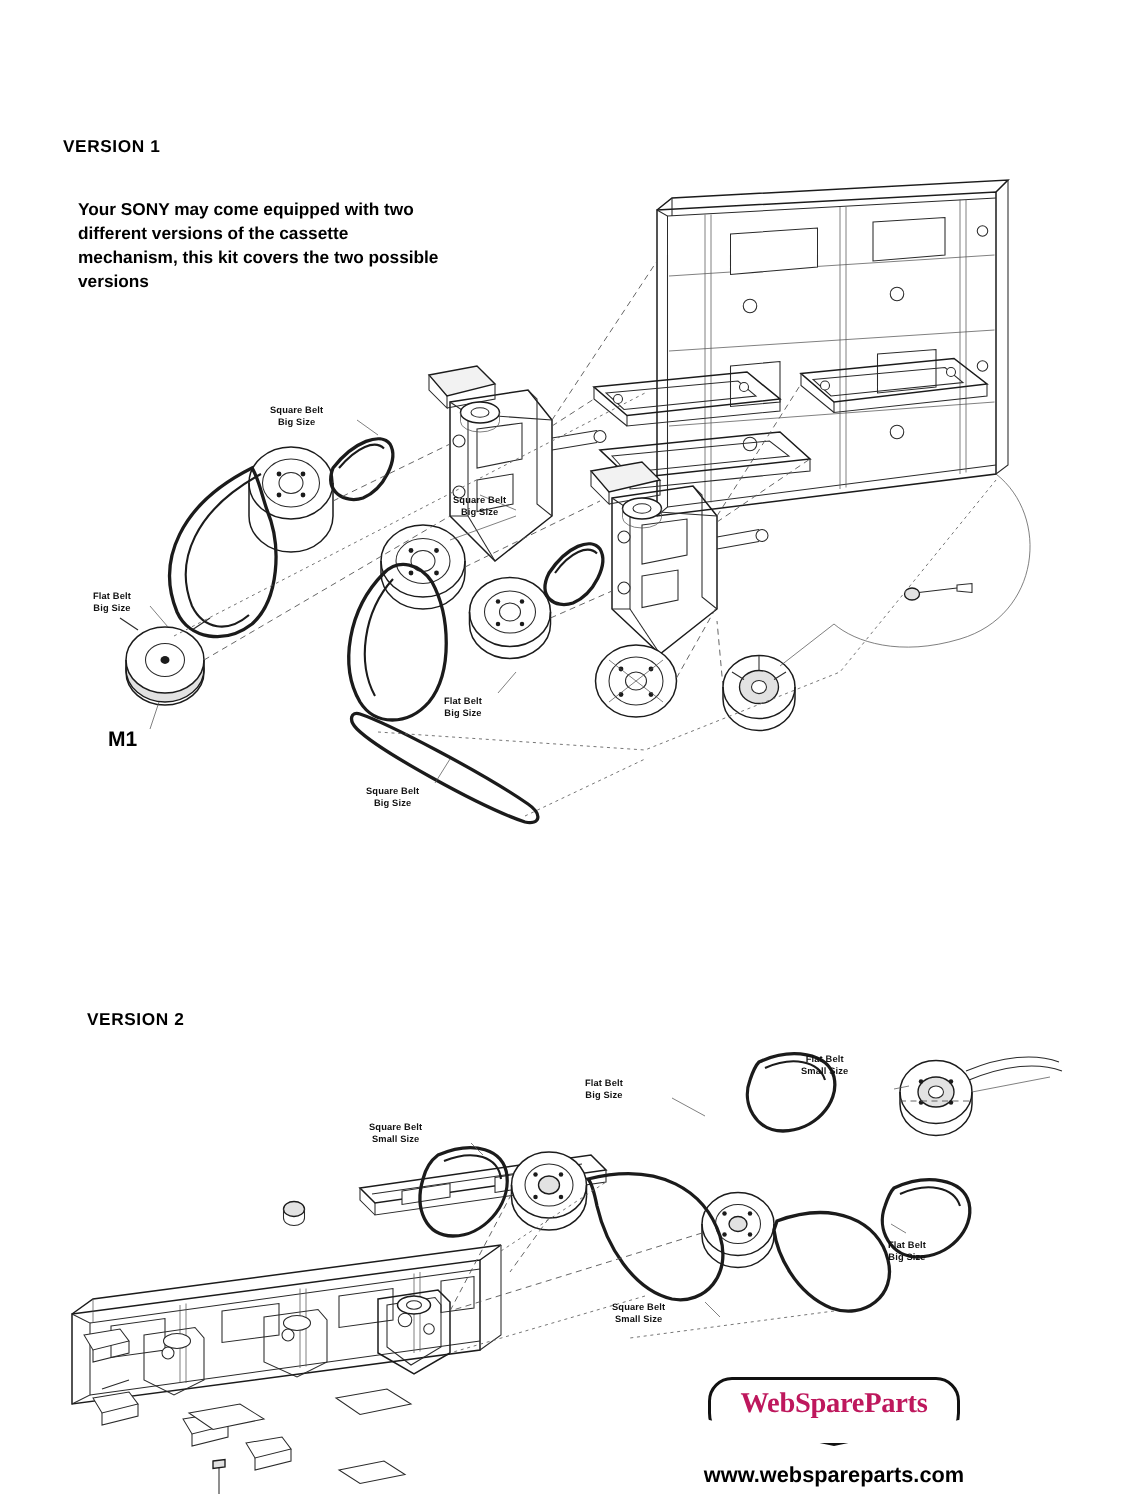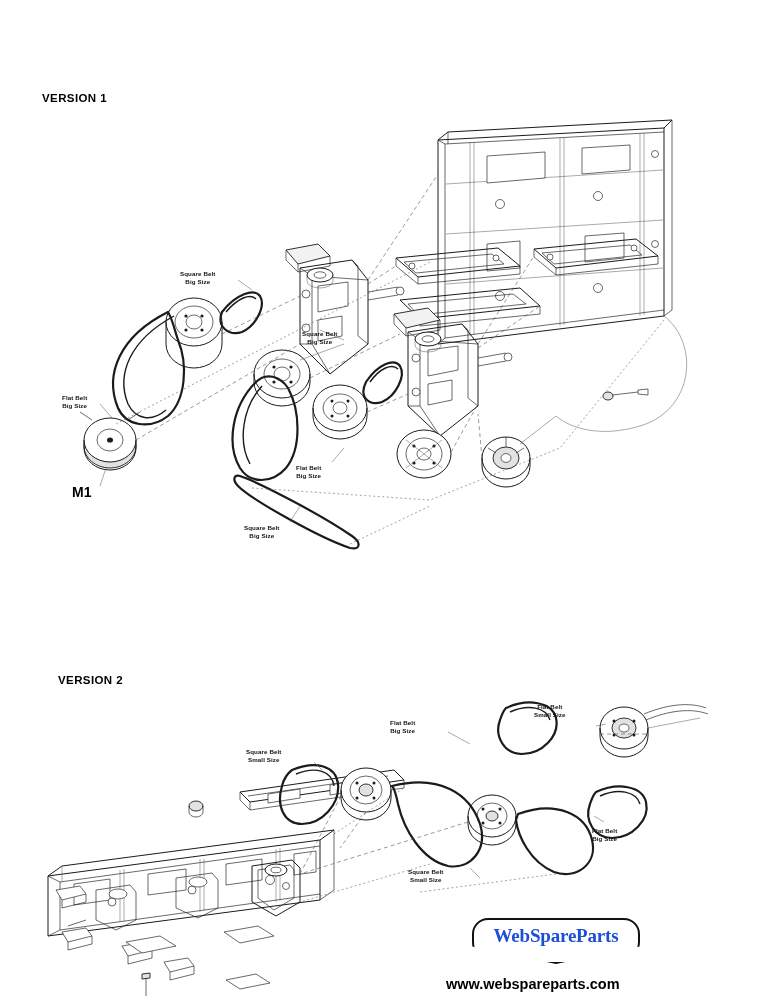--- a/index.html
+++ b/index.html
@@ -77,28 +77,29 @@
   }
   .brand .shield-text {
     position: absolute;
     left: 0;
     top: 7px;
     width: 100%;
     text-align: center;
     font-family: "Liberation Serif", serif;
     font-size: 19px;
     font-weight: bold;
-    color: #1d4ed8;
+    color: #be185d;
     letter-spacing: -0.2px;
   }
   .brand-url {
     position: absolute;
-    left: 446px;
+    left: 426px;
     top: 932px;
     width: 260px;
+    text-align: center;
     font-size: 14.5px;
     font-weight: bold;
     color: #000;
   }
 
   
   .art {
     position: absolute;
     left: 0;
     top: 0;
@@ -117,20 +118,21 @@
   .fillgg { fill: #e2e2e2; stroke: #1b1b1b; stroke-width: 0.9; }
   .dot { fill: #1b1b1b; }
 </style>
 </head>
 <body>
 
 <div class="page">
 
   <div class="version-title" id="version1-title">VERSION 1</div>
 
+  <div class="intro-text">Your SONY may come equipped with two different versions of the cassette mechanism, this kit covers the two possible versions</div>
 
   <div class="version-title" id="version2-title">VERSION 2</div>
 
   <div class="art">
     <svg width="759" height="560" viewBox="0 0 759 560" aria-label="exploded view version 1">
 
       <g>
         <path class="ln" d="M438 96 L664 84 L664 272 L438 300 Z"></path>
         <path class="ln-thin" d="M438 96 L445 100 L445 294 L438 300"></path>
         <path class="ln-thin" d="M445 100 L664 88"></path>

